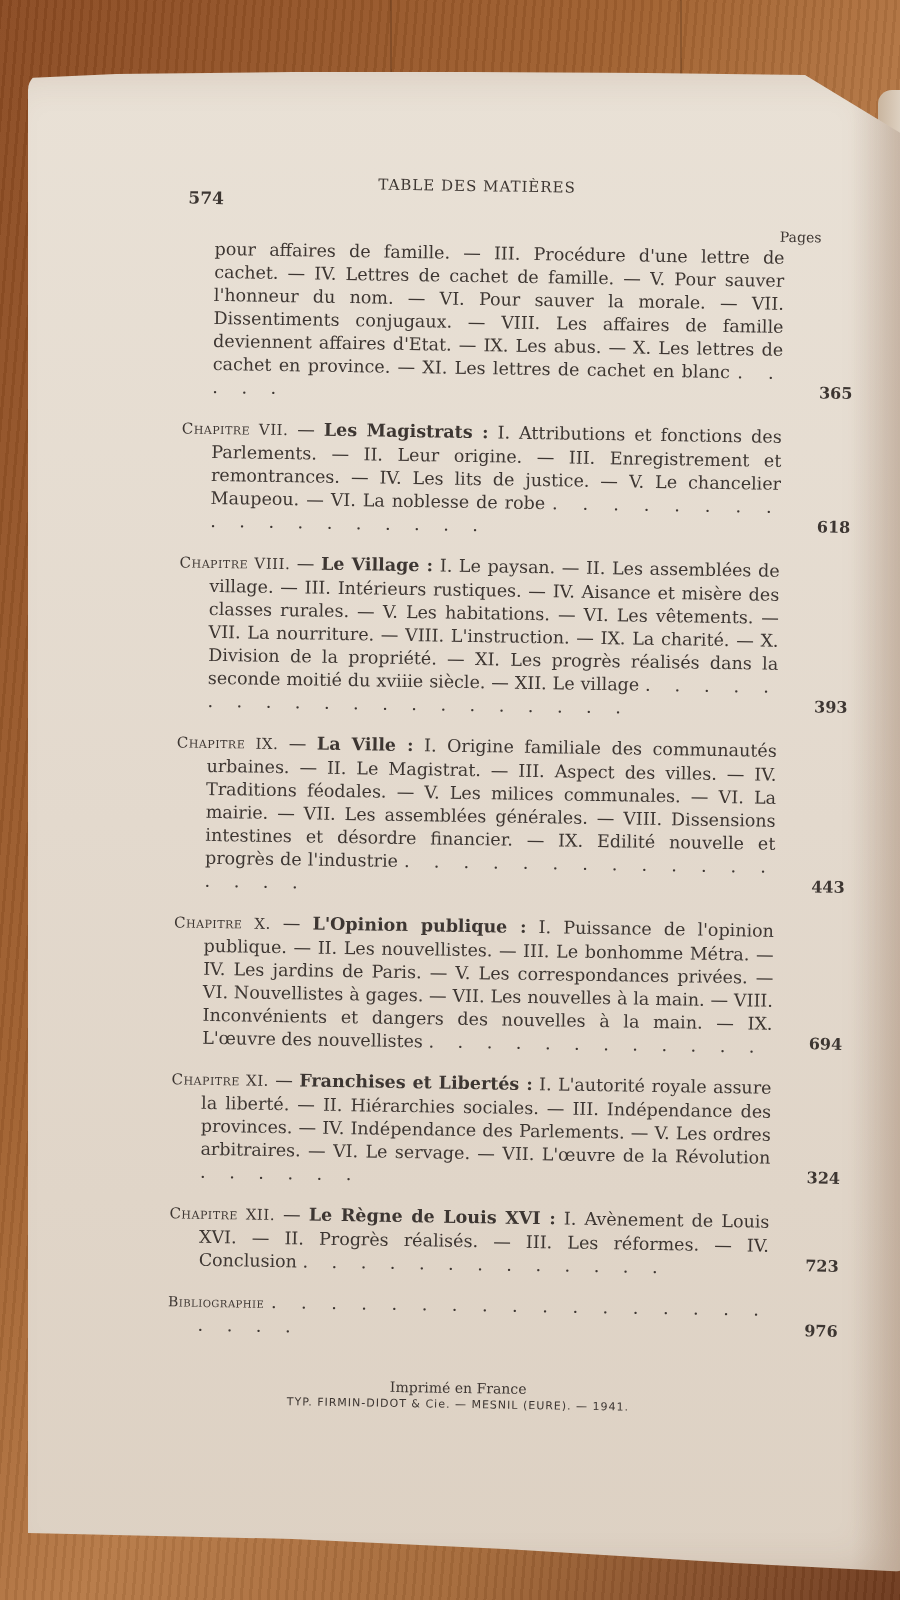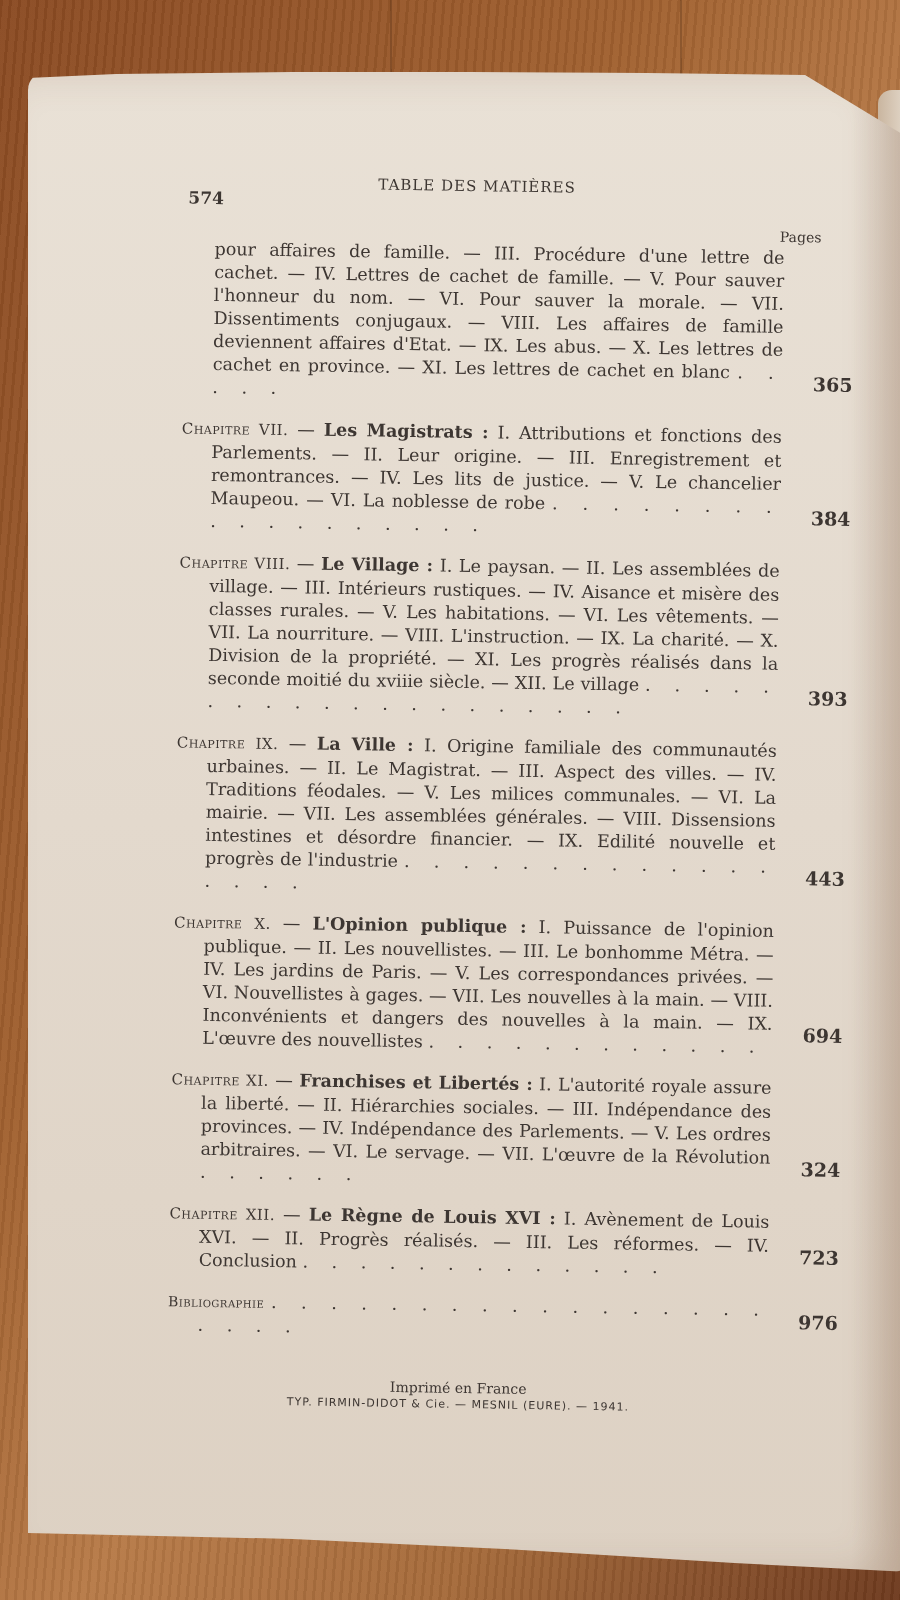--- a/index.html
+++ b/index.html
@@ -43,21 +43,21 @@
   }
   .pages-label { position: absolute; left: 745px; top: 152px; font-size: 14px; font-weight: normal; }
   .toc { position: absolute; left: 150px; top: 170px; width: 600px; }
   .entry { position: relative; margin-bottom: 18px; font-size: 17.5px; line-height: 23px; }
   .entry-text { padding-left: 30px; text-indent: -30px; text-align: justify; margin-right: 0; }
   .entry.cont .entry-text { padding-left: 30px; text-indent: 0; }
   .chap-label { font-variant: small-caps; font-size: 15px; letter-spacing: 0.5px; }
   .chap-title { font-weight: bold; }
   .leaders { letter-spacing: 9px; }
   .page-num {
-    position: absolute; right: -70px; bottom: 12px; font-size: 19px; font-weight: bold;
+    position: absolute; right: -70px; bottom: 4px; font-size: 16px; font-weight: bold;
   }
   .biblio { font-variant: small-caps; font-size: 14px; letter-spacing: 0.5px; }
   .imprint {
     position: absolute; left: 0; right: 0; top: 1308px; text-align: center;
   }
   .imprint-1 { font-size: 14px; }
   .imprint-2 { font-family: "DejaVu Sans", sans-serif; font-size: 11px; letter-spacing: 1px; margin-top: 2px; }
 </style>
 </head>
 <body>
@@ -83,21 +83,21 @@
         <span class="page-num">365</span>
       </div>
 
       <div class="entry">
         <div class="entry-text">
           <span class="chap-label">Chapitre VII.</span> —
           <span class="chap-title">Les Magistrats :</span>
           <span>I. Attributions et fonctions des Parlements. — II. Leur origine. — III. Enregistrement et remontrances. — IV. Les lits de justice. — V. Le chancelier Maupeou. — VI. La noblesse de robe</span>
           <span class="leaders">. . . . . . . . . . . . . . . . . .</span>
         </div>
-        <span class="page-num">384</span>
+        <span class="page-num">618</span>
       </div>
 
       <div class="entry">
         <div class="entry-text">
           <span class="chap-label">Chapitre VIII.</span> —
           <span class="chap-title">Le Village :</span>
           <span>I. Le paysan. — II. Les assemblées de village. — III. Intérieurs rustiques. — IV. Aisance et misère des classes rurales. — V. Les habitations. — VI. Les vêtements. — VII. La nourriture. — VIII. L'instruction. — IX. La charité. — X. Division de la propriété. — XI. Les progrès réalisés dans la seconde moitié du xviiie siècle. — XII. Le village</span>
           <span class="leaders">. . . . . . . . . . . . . . . . . . . .</span>
         </div>
         <span class="page-num">393</span>

